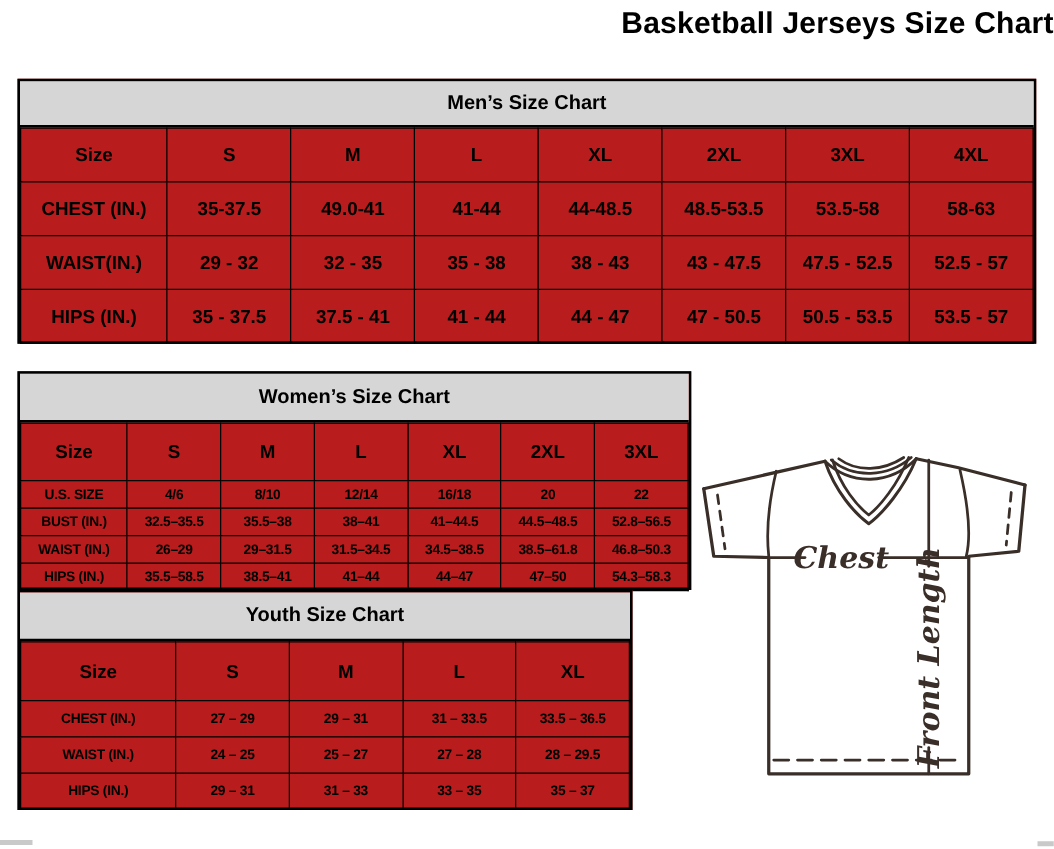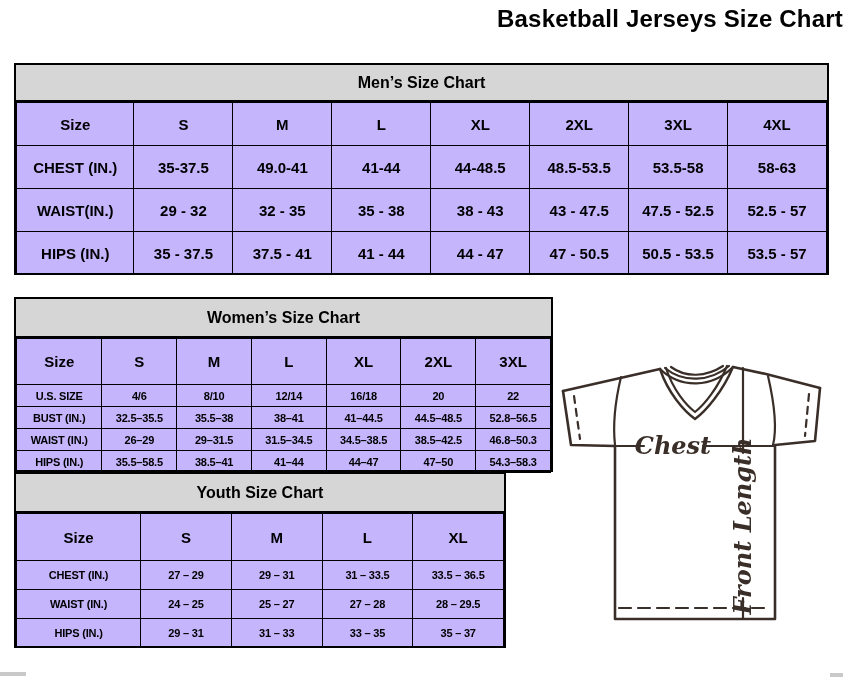--- a/index.html
+++ b/index.html
@@ -14,21 +14,21 @@
     width:843px;height:679px;
     overflow:hidden;
     font-family:"Liberation Sans","DejaVu Sans",sans-serif;
     color:#000;
   }
   .page-title{
     position:absolute;top:5px;left:0;width:100%;
     text-align:right;font-size:24px;font-weight:bold;
     letter-spacing:0.2px;
   }
-  .chart-box{position:absolute;border:2px solid var(--border);background:#c4b5fd;}
+  .chart-box{position:absolute;border:2px solid var(--border);background:#b91c1c;}
   .band{
     background:var(--band-bg);
     border-bottom:2px solid var(--border);
     display:flex;align-items:center;justify-content:center;
     font-weight:bold;font-size:16px;
   }
   table.grid{
     width:100%;border-collapse:collapse;table-layout:fixed;
   }
   table.grid th,table.grid td{
@@ -177,21 +177,21 @@
           <td>41–44.5</td>
           <td>44.5–48.5</td>
           <td>52.8–56.5</td>
         </tr>
         <tr>
           <th>WAIST (IN.)</th>
           <td>26–29</td>
           <td>29–31.5</td>
           <td>31.5–34.5</td>
           <td>34.5–38.5</td>
-          <td>38.5–42.5</td>
+          <td>38.5–61.8</td>
           <td>46.8–50.3</td>
         </tr>
         <tr>
           <th>HIPS (IN.)</th>
           <td>35.5–58.5</td>
           <td>38.5–41</td>
           <td>41–44</td>
           <td>44–47</td>
           <td>47–50</td>
           <td>54.3–58.3</td>

